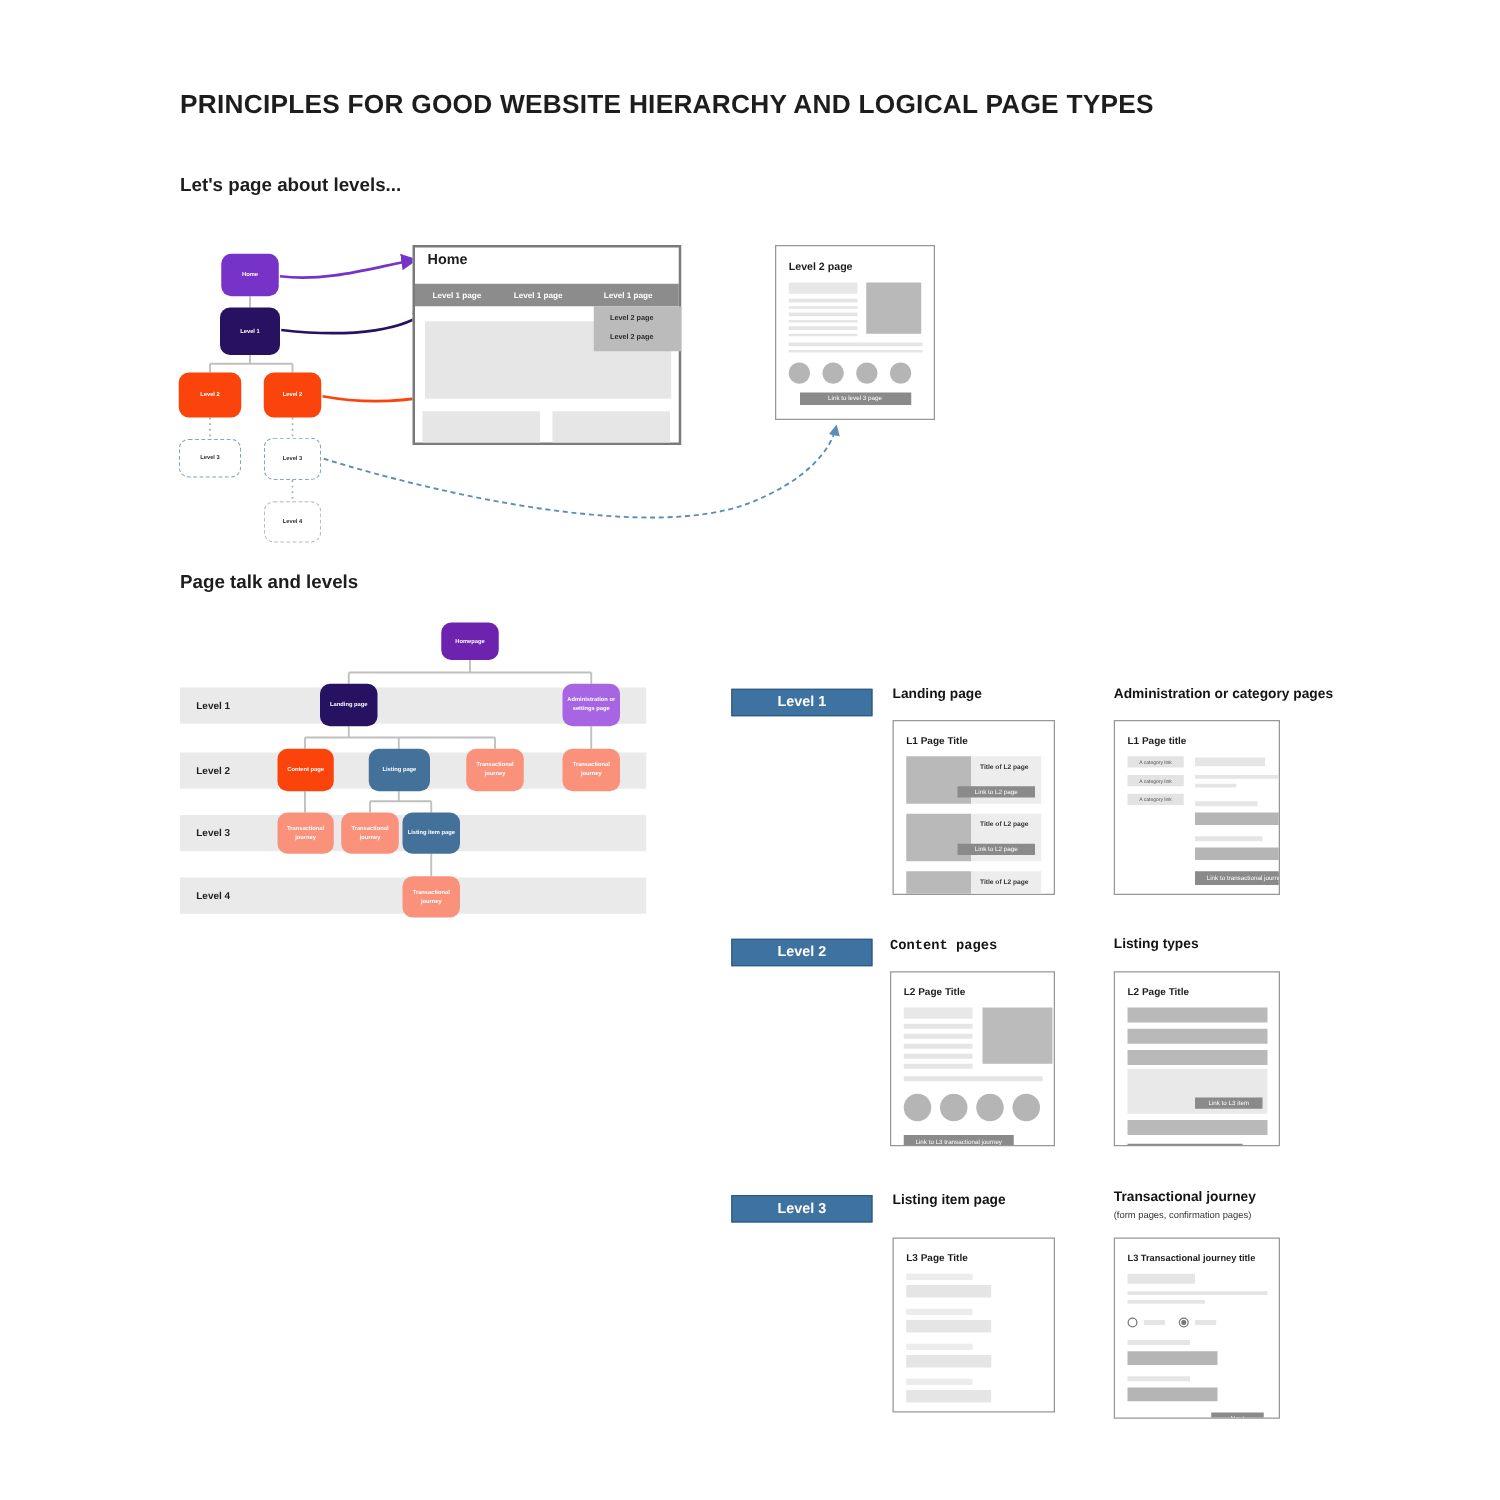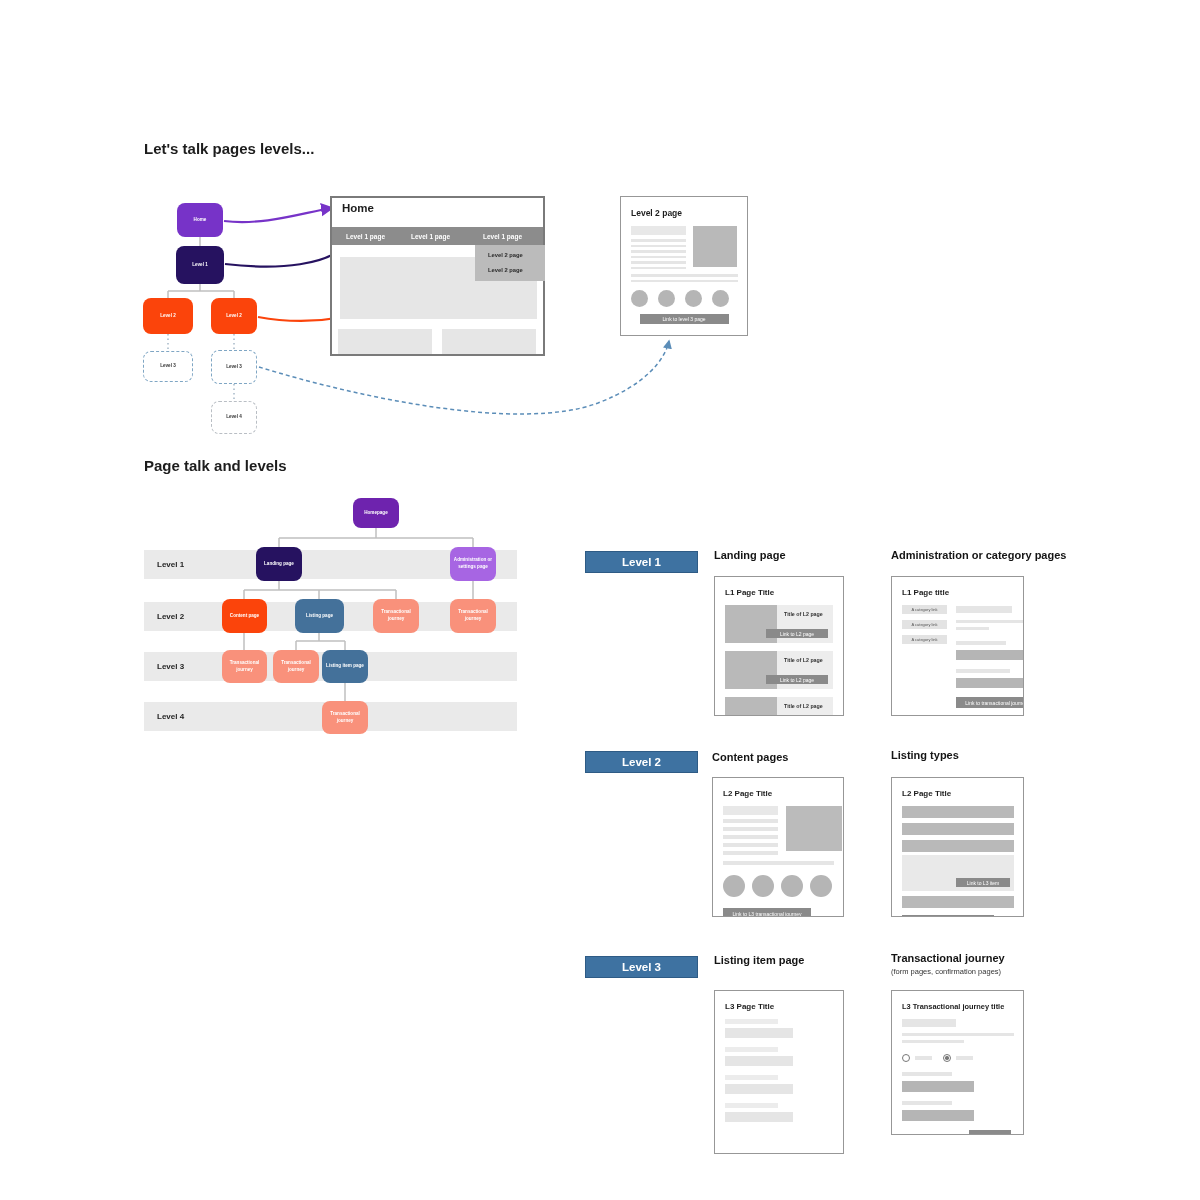--- a/index.html
+++ b/index.html
@@ -85,21 +85,22 @@
              M244,633 L244,650
              M319,633 L319,641 M296,641 L345,641 M296,641 L296,650 M345,641 L345,650
              M345,683 L345,701" stroke="#C0C0C0" stroke-width="1.5" fill="none"></path>
 
     <path d="M224,221 C265,226 305,212 332,208" stroke="#7733C8" stroke-width="2.2" fill="none" marker-end="url(#arr-purple)"></path>
     <path d="M225,264 C285,271 326,263 342,248" stroke="#261260" stroke-width="2.2" fill="none" marker-end="url(#arr-navy)"></path>
     <path d="M258,317 C350,334 430,292 476,257" stroke="#FB440B" stroke-width="2.2" fill="none" marker-end="url(#arr-orange)"></path>
     <path d="M259,367 C360,398 520,432 598,403 C645,385 665,360 669,341" stroke="#5B8DB8" stroke-width="1.5" fill="none" stroke-dasharray="4,3" marker-end="url(#arr-blue)"></path>
   </svg>
 
-  <div class="abs h-sec" style="left:144px;top:140px;">Let's talk pages levels...</div>
+  <div class="abs h-main" style="left:144px;top:72px;">PRINCIPLES FOR GOOD WEBSITE HIERARCHY AND LOGICAL PAGE TYPES</div>
+  <div class="abs h-sec" style="left:144px;top:140px;">Let's page about levels...</div>
 
   <div class="node" style="left:177px;top:203px;width:46px;height:34px;background:#7733C8;">Home</div>
   <div class="node" style="left:176px;top:246px;width:48px;height:38px;background:#261260;">Level 1</div>
   <div class="node" style="left:143px;top:298px;width:50px;height:36px;background:#FB440B;">Level 2</div>
   <div class="node" style="left:211px;top:298px;width:46px;height:36px;background:#FB440B;">Level 2</div>
   <div class="node dashed-blue" style="left:143px;top:351px;width:50px;height:31px;">Level 3</div>
   <div class="node dashed-blue" style="left:211px;top:350px;width:46px;height:34px;">Level 3</div>
   <div class="node dashed-gray" style="left:211px;top:401px;width:46px;height:33px;">Level 4</div>
 
   <div class="browser">
@@ -215,21 +216,21 @@
         <div class="bar" style="width:33px;height:3px;margin-top:4px;"></div>
         <div class="bar" style="width:50px;height:4px;margin-top:11px;"></div>
         <div class="bar-dark" style="width:70px;height:10px;margin-top:5px;"></div>
         <div class="bar" style="width:54px;height:4px;margin-top:9px;"></div>
         <div class="bar-dark" style="width:70px;height:10px;margin-top:5px;"></div>
         <div class="wf-btn" style="width:81px;height:11px;margin-top:9px;">Link to transactional journey</div>
       </div>
     </div>
   </div>
 
-  <div class="abs h-card" style="left:712px;top:751px;">Content pages</div>
+  <div class="abs h-card" style="left:712px;top:751px;font-family:Liberation Mono, monospace;">Content pages</div>
   <div class="card" style="left:712px;top:777px;width:132px;height:140px;">
     <div class="card-title">L2 Page Title</div>
     <div style="display:flex;gap:8px;">
       <div style="flex:1;">
         <div class="bar" style="width:55px;height:9px;background:#E8E8E8;"></div>
         <div class="bar" style="width:55px;height:4px;margin-top:4px;"></div>
         <div class="bar" style="width:55px;height:4px;margin-top:4px;"></div>
         <div class="bar" style="width:55px;height:4px;margin-top:4px;"></div>
         <div class="bar" style="width:55px;height:4px;margin-top:4px;"></div>
         <div class="bar" style="width:55px;height:4px;margin-top:4px;"></div>
@@ -253,21 +254,21 @@
     <div class="bar-mid" style="width:112px;height:12px;background:#B9B9B9;margin-top:5px;"></div>
     <div class="bar-mid" style="width:112px;height:12px;background:#B9B9B9;margin-top:5px;"></div>
     <div style="width:112px;height:36px;background:#E9E9E9;margin-top:3px;position:relative;">
       <div class="wf-btn" style="width:54px;height:9px;position:absolute;right:4px;bottom:4px;">Link to L3 item</div>
     </div>
     <div class="bar-mid" style="width:112px;height:12px;background:#B9B9B9;margin-top:5px;"></div>
     <div class="wf-btn" style="width:92px;height:10px;margin-top:7px;">Link to L3 transactional journey</div>
   </div>
 
   <div class="abs h-card" style="left:714px;top:954px;">Listing item page</div>
-  <div class="card" style="left:714px;top:990px;width:130px;height:164px;">
+  <div class="card" style="left:714px;top:990px;width:130px;height:140px;">
     <div class="card-title">L3 Page Title</div>
     <div class="bar" style="width:53px;height:5px;background:#ECECEC;"></div>
     <div class="bar" style="width:68px;height:10px;margin-top:4px;"></div>
     <div class="bar" style="width:53px;height:5px;background:#ECECEC;margin-top:9px;"></div>
     <div class="bar" style="width:68px;height:10px;margin-top:4px;"></div>
     <div class="bar" style="width:53px;height:5px;background:#ECECEC;margin-top:9px;"></div>
     <div class="bar" style="width:68px;height:10px;margin-top:4px;"></div>
     <div class="bar" style="width:53px;height:5px;background:#ECECEC;margin-top:9px;"></div>
     <div class="bar" style="width:68px;height:10px;margin-top:4px;"></div>
 

